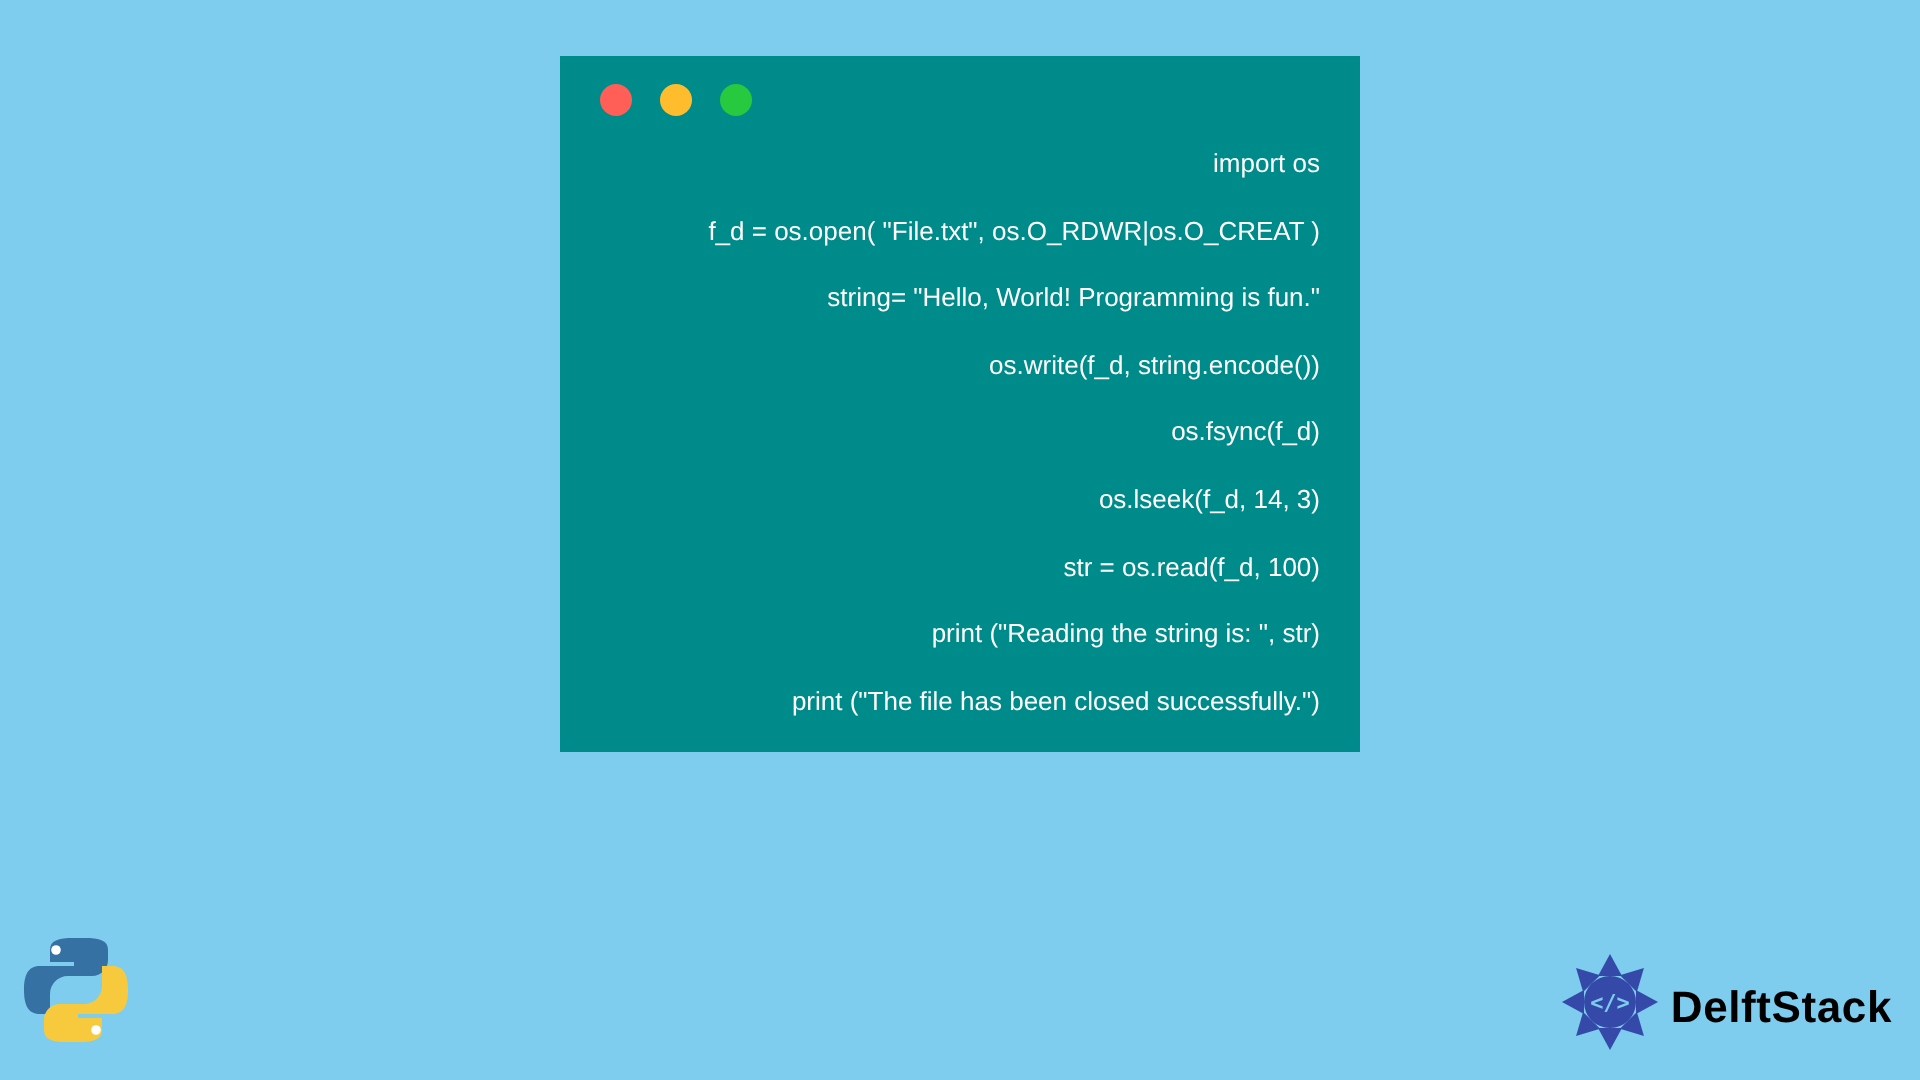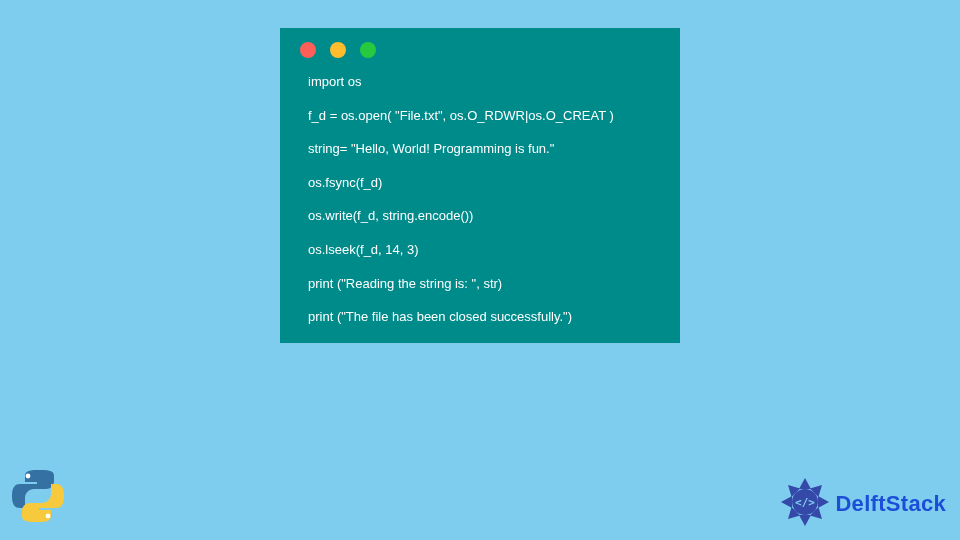--- a/index.html
+++ b/index.html
@@ -11,20 +11,21 @@
     font-family: Arial, Helvetica, sans-serif;
     overflow: hidden;
   }
   .code-window {
     position: absolute;
     left: 280px;
     top: 28px;
     width: 400px;
     background: #008b8b;
     padding: 14px 20px 18px 20px;
+    text-align: right;
   }
   .traffic-lights {
     display: flex;
     gap: 14px;
     margin-bottom: 16px;
   }
   .traffic-lights .dot {
     width: 16px;
     height: 16px;
     border-radius: 50%;
@@ -52,43 +53,44 @@
   }
   .delftstack {
     position: absolute;
     right: 14px;
     bottom: 8px;
     display: flex;
     align-items: center;
     gap: 4px;
   }
   .delftstack-text {
-    color: #1d4ed8;
+    color: #000000;
     font-size: 22px;
     font-weight: 600;
     letter-spacing: 0.3px;
     text-align: right;
   }
 </style>
 </head>
 <body>
 
 <div class="code-window">
   <div class="traffic-lights">
     <span class="dot red"></span>
     <span class="dot yellow"></span>
     <span class="dot green"></span>
   </div>
   <div class="code-lines">
     <div class="code-line">import os</div>
     <div class="code-line">f_d = os.open( "File.txt", os.O_RDWR|os.O_CREAT )</div>
     <div class="code-line">string= "Hello, World! Programming is fun."</div>
+    <div class="code-line">os.write(f_d, string.encode())</div>
     <div class="code-line">os.fsync(f_d)</div>
-    <div class="code-line">os.write(f_d, string.encode())</div>
     <div class="code-line">os.lseek(f_d, 14, 3)</div>
+    <div class="code-line">str = os.read(f_d, 100)</div>
     <div class="code-line">print ("Reading the string is: ", str)</div>
     <div class="code-line">print ("The file has been closed successfully.")</div>
   </div>
 </div>
 
 <div class="python-logo">
   <svg width="64" height="64" viewBox="0 0 64 64">
     <path d="M31 6c-8 0-12 1.2-12 6v6h12v2H14c-5 0-8 3-8 12s3 12 8 12h5V34c0-5 4-9 9-9h12c4.5 0 8-3.5 8-8V12c0-4.8-4-6-12-6H31z" fill="#3671a3"></path>
     <circle cx="22" cy="12" r="2.4" fill="#fff"></circle>
     <path d="M33 58c8 0 12-1.2 12-6v-6H33v-2h17c5 0 8-3 8-12s-3-12-8-12h-5v10c0 5-4 9-9 9H24c-4.5 0-8 3.5-8 8v5c0 4.8 4 6 12 6h5z" fill="#f7ca3e"></path>

